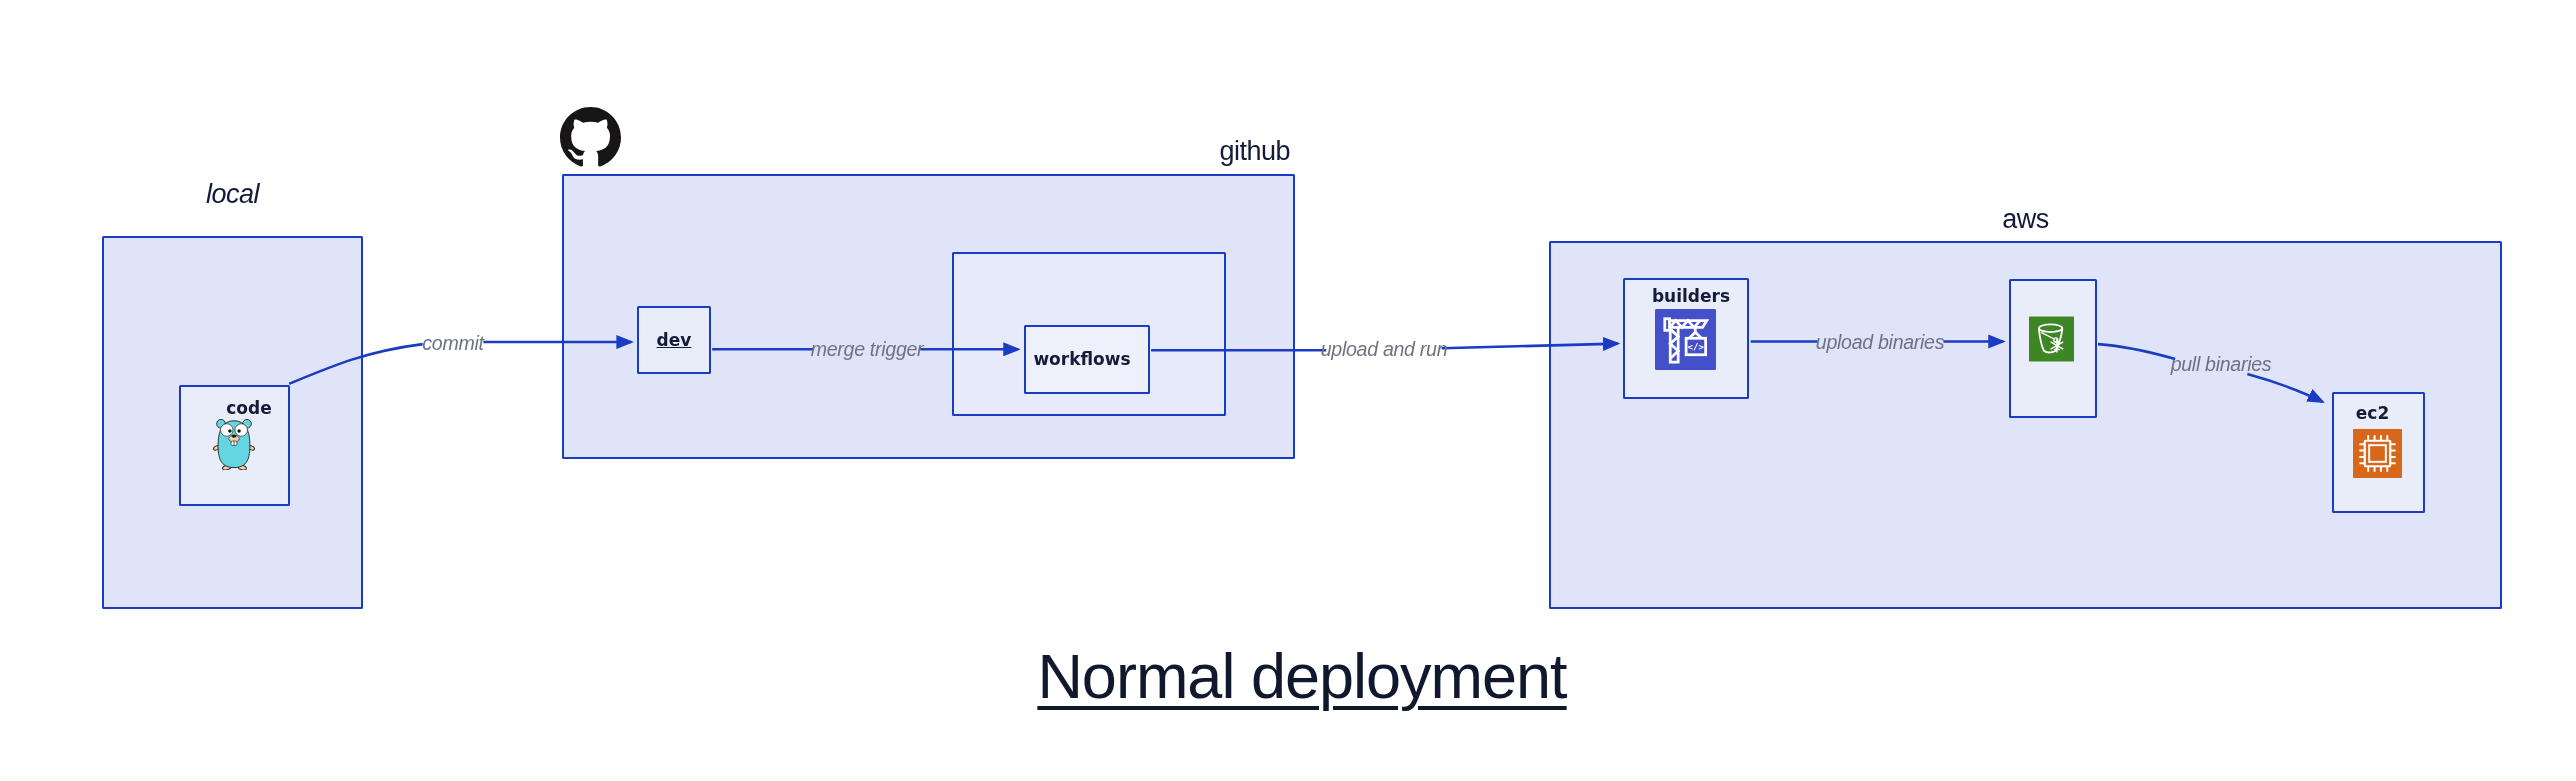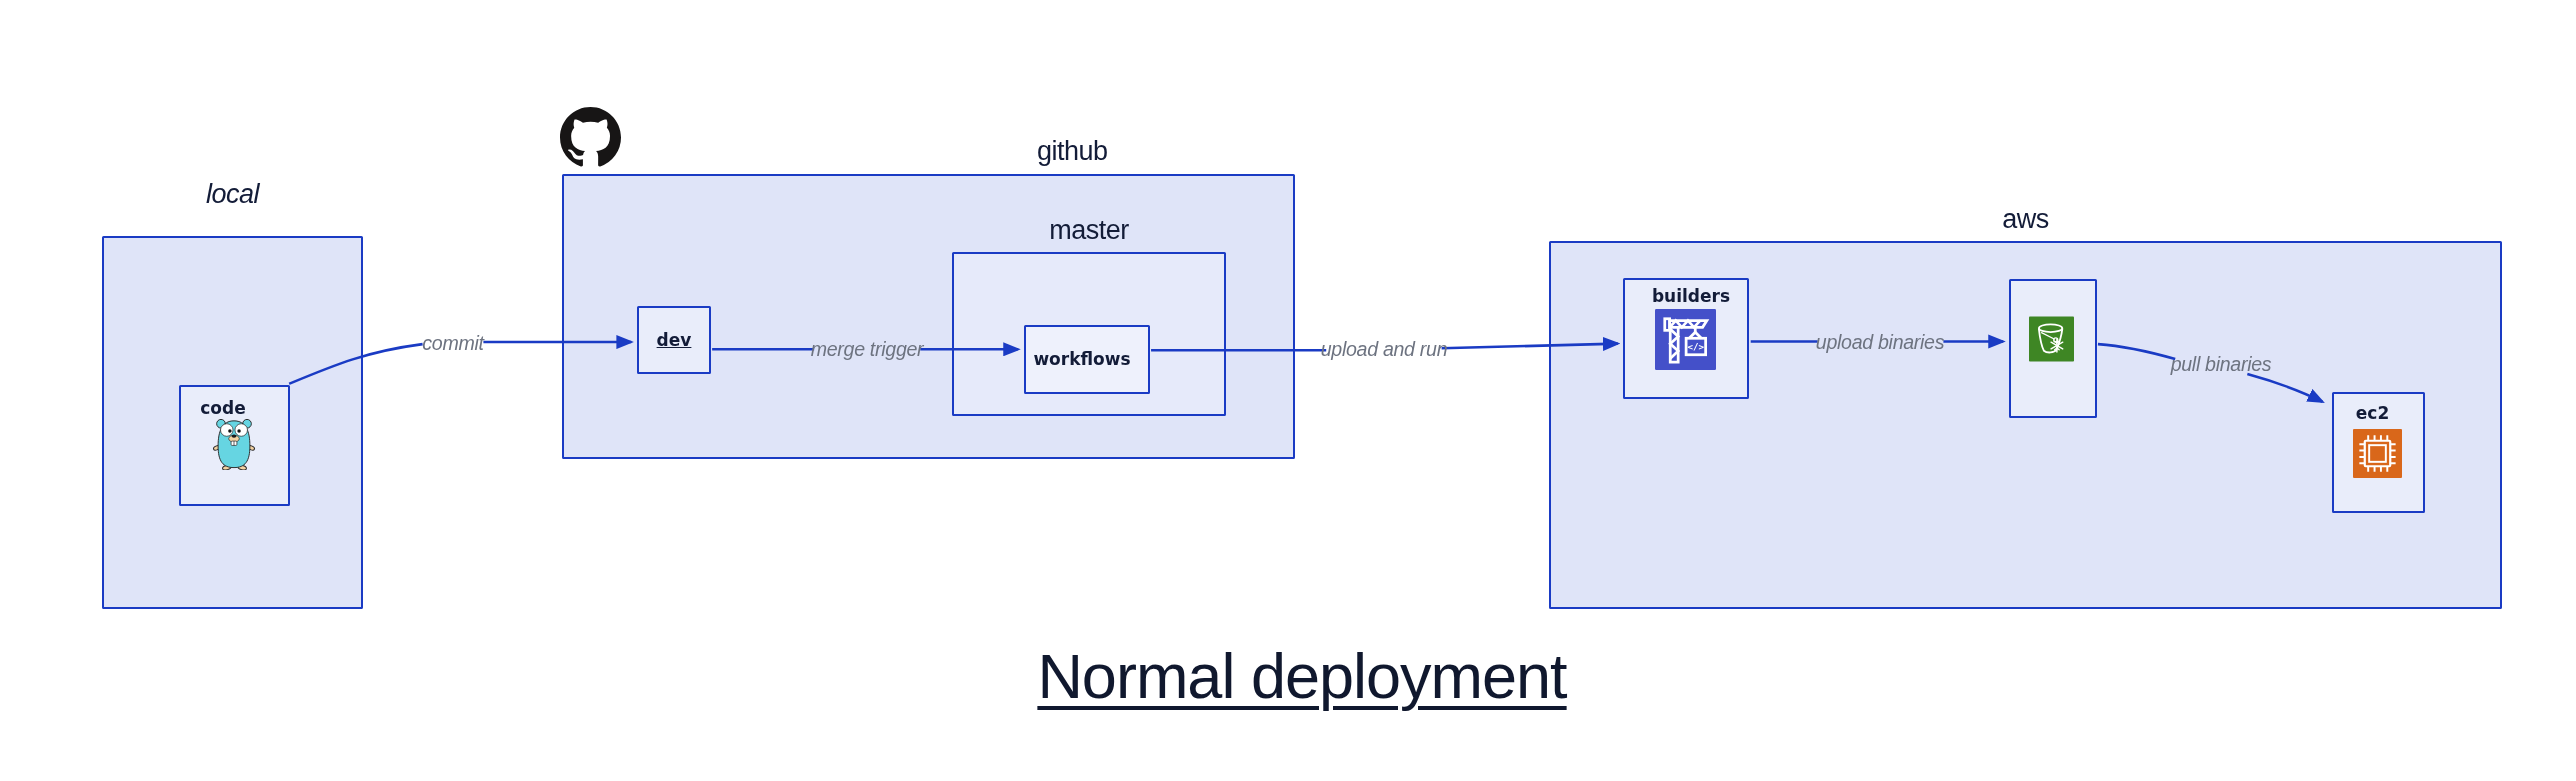--- a/index.html
+++ b/index.html
@@ -21,21 +21,21 @@
   .canvas{position:relative;width:2604px;height:781px;background:#ffffff;overflow:hidden;
           font-family:"Liberation Sans", sans-serif;}
   .group,.node{position:absolute;box-sizing:border-box;border:2.6px solid var(--edge-blue);border-radius:1.5px;}
   .group{background:var(--group-fill);z-index:1;}
   .group.master{background:var(--master-fill);z-index:2;}
   .node{background:var(--node-fill);z-index:3;}
   .node.inner{background:var(--inner-fill);}
   .group-label{position:absolute;z-index:4;color:var(--text-navy);font-size:27px;font-weight:500;
                letter-spacing:-0.5px;line-height:1.1;}
   .center{text-align:center;}
-  .right{text-align:left;}
+  .right{text-align:right;}
   .node-label{position:absolute;z-index:5;color:var(--text-navy);font-weight:bold;font-size:17px;
               font-family:"DejaVu Sans", sans-serif;text-align:center;line-height:20.6px;}
   .icon{position:absolute;z-index:5;}
   .edges{position:absolute;left:0;top:0;z-index:6;pointer-events:none;}
   .edges path{stroke:var(--edge-blue);stroke-width:5;fill:none;}
   .edges .head{fill:var(--edge-blue);stroke:none;}
   .edge-label{position:absolute;z-index:7;transform:translate(-50%,-50%);white-space:nowrap;
               font-style:italic;font-size:19.6px;color:var(--edge-label-gray);letter-spacing:-0.3px;}
   .title{position:absolute;left:50%;transform:translateX(-50%);top:640px;z-index:4;
          color:#10182e;font-size:63px;letter-spacing:-1px;
@@ -46,35 +46,34 @@
 
 <div class="canvas">
 
   <div class="group" style="left:102px;top:236px;width:261px;height:373px;"></div>
   <div class="group" style="left:562px;top:174px;width:733px;height:285px;"></div>
   <div class="group master" style="left:952px;top:252px;width:274px;height:164px;"></div>
   <div class="group" style="left:1549px;top:241px;width:953px;height:368px;"></div>
 
   <div class="group-label center" style="left:102px;top:180px;width:261px;font-style:italic;">local</div>
   <div class="group-label right" style="left:1037px;top:137px;width:253px;">github</div>
-  <div class="group-label center" style="left:952px;top:216px;width:274px;">master</div>
   <div class="group-label center" style="left:1549px;top:205px;width:953px;">aws</div>
 
   <svg class="icon" style="left:560px;top:107px;" width="61" height="61" viewBox="0 0 16 16">
     <path fill="var(--github-black)" fill-rule="evenodd" d="M8 0C3.58 0 0 3.58 0 8c0 3.54 2.29 6.53 5.47 7.59.4.07.55-.17.55-.38 0-.19-.01-.82-.01-1.49-2.01.37-2.53-.49-2.69-.94-.09-.23-.48-.94-.82-1.13-.28-.15-.68-.52-.01-.53.63-.01 1.08.58 1.23.82.72 1.21 1.87.87 2.33.66.07-.52.28-.87.51-1.07-1.78-.2-3.64-.89-3.64-3.95 0-.87.31-1.59.82-2.15-.08-.2-.36-1.02.08-2.12 0 0 .67-.21 2.2.82.64-.18 1.32-.27 2-.27s1.36.09 2 .27c1.53-1.04 2.2-.82 2.2-.82.44 1.1.16 1.92.08 2.12.51.56.82 1.27.82 2.15 0 3.07-1.87 3.75-3.65 3.95.29.25.54.73.54 1.48 0 1.07-.01 1.93-.01 2.2 0 .21.15.46.55.38A8.01 8.01 0 0 0 16 8c0-4.42-3.58-8-8-8z"></path>
   </svg>
 
   <div class="node" style="left:179px;top:385px;width:111px;height:121px;"></div>
   <div class="node" style="left:637px;top:306px;width:74px;height:68px;"></div>
   <div class="node inner" style="left:1024px;top:325px;width:126px;height:69px;"></div>
   <div class="node" style="left:1623px;top:278px;width:126px;height:121px;"></div>
   <div class="node" style="left:2009px;top:279px;width:88px;height:139px;"></div>
   <div class="node" style="left:2332px;top:392px;width:93px;height:121px;"></div>
 
-  <div class="node-label" style="left:179px;top:398px;width:88px;">code</div>
+  <div class="node-label" style="left:179px;top:398px;width:88px;padding-left:26px;">code</div>
   <div class="node-label" style="left:637px;top:330px;width:74px;text-decoration:underline;">dev</div>
   <div class="node-label" style="left:1024px;top:349px;width:116px;">workflows</div>
   <div class="node-label" style="left:1623px;top:286px;width:136px;">builders</div>
   <div class="node-label" style="left:2009px;top:289px;width:88px;margin-top:39px;">s3</div>
   <div class="node-label" style="left:2332px;top:403px;width:81px;">ec2</div>
 
   <svg class="icon" style="left:212px;top:417px;" width="44" height="53" viewBox="0 0 90 110">
     <g stroke="#2b2b2b" stroke-width="2">
       <circle cx="18" cy="14" r="9" fill="var(--gopher-teal)"></circle>
       <circle cx="72" cy="14" r="9" fill="var(--gopher-teal)"></circle>

